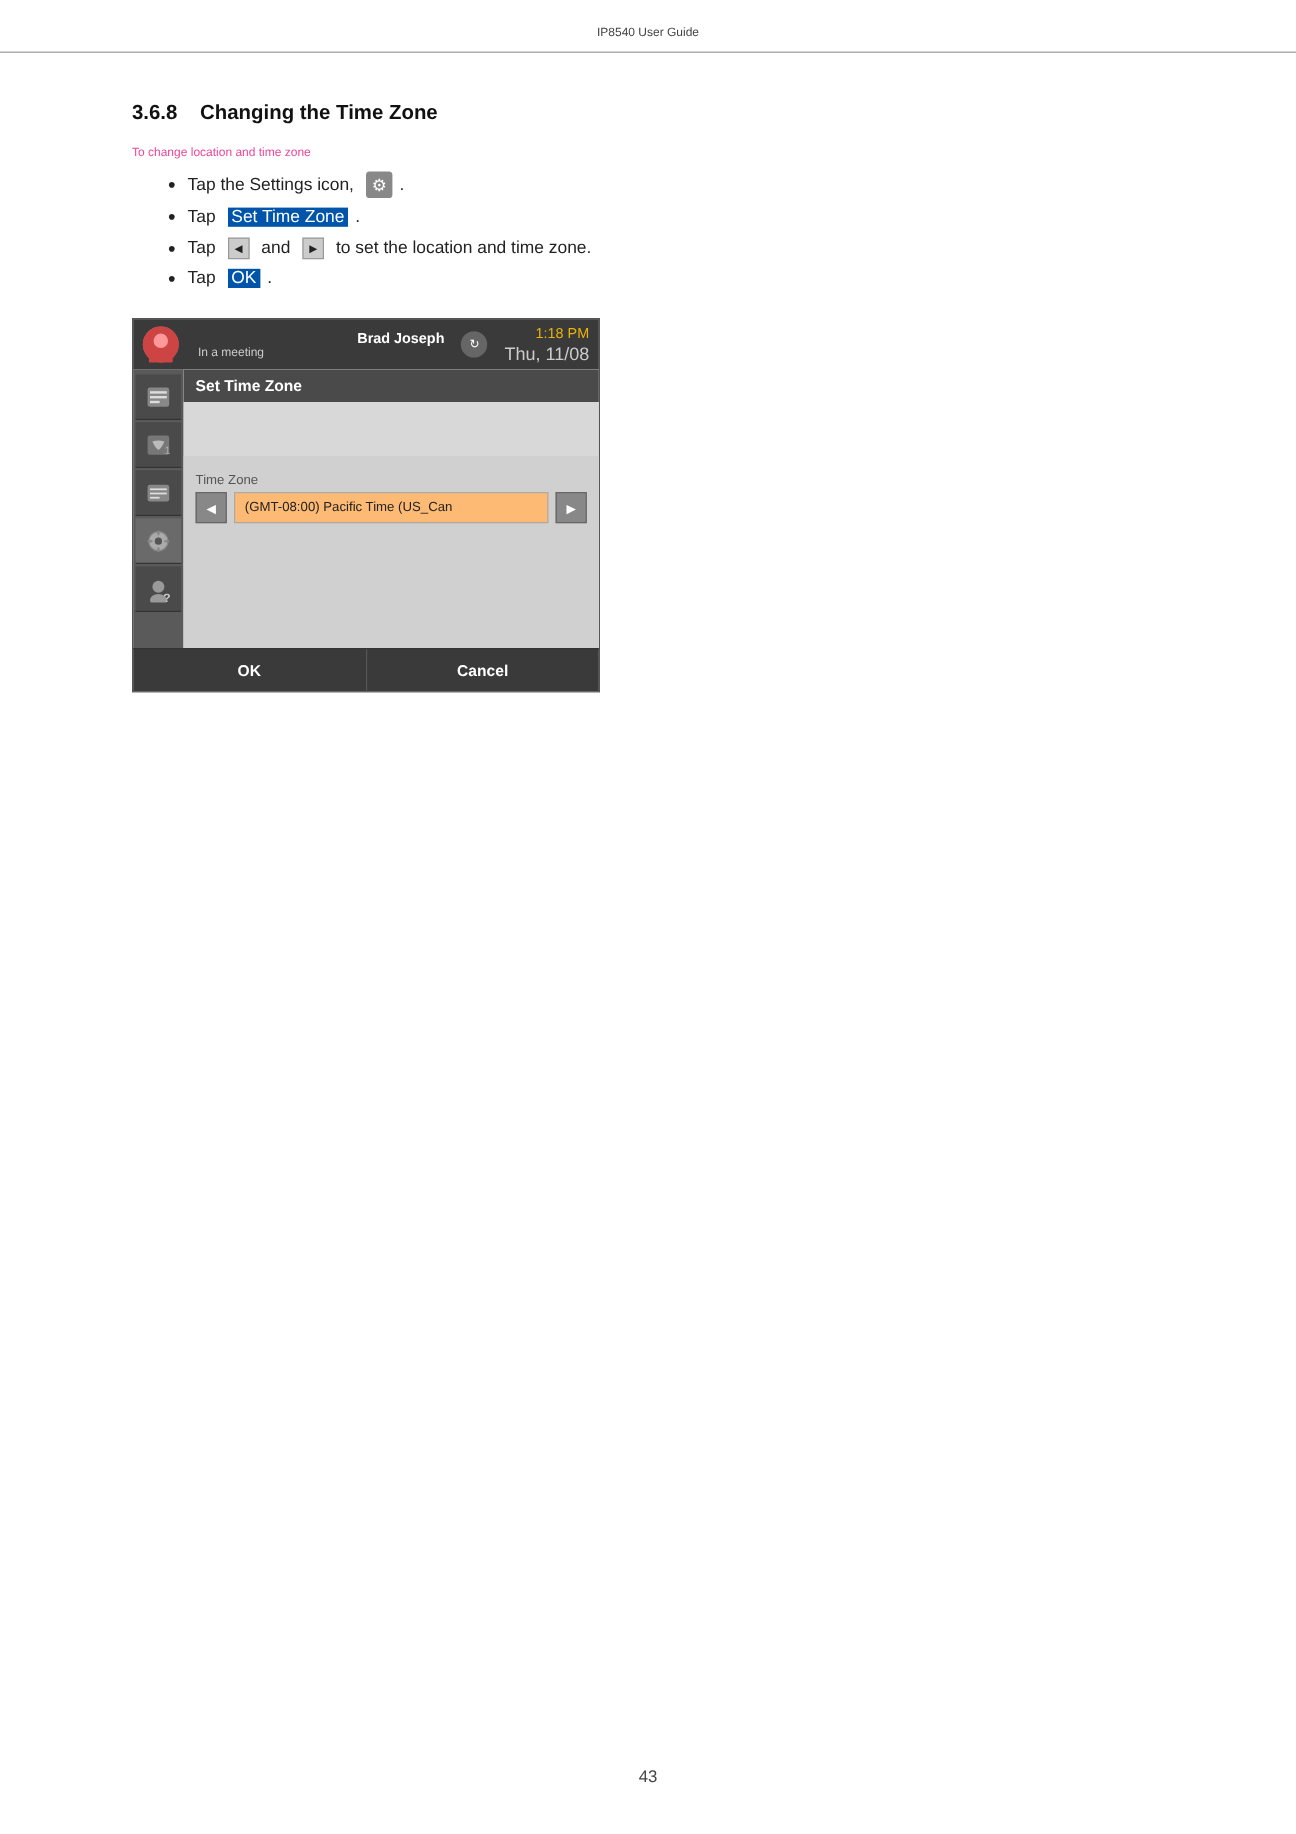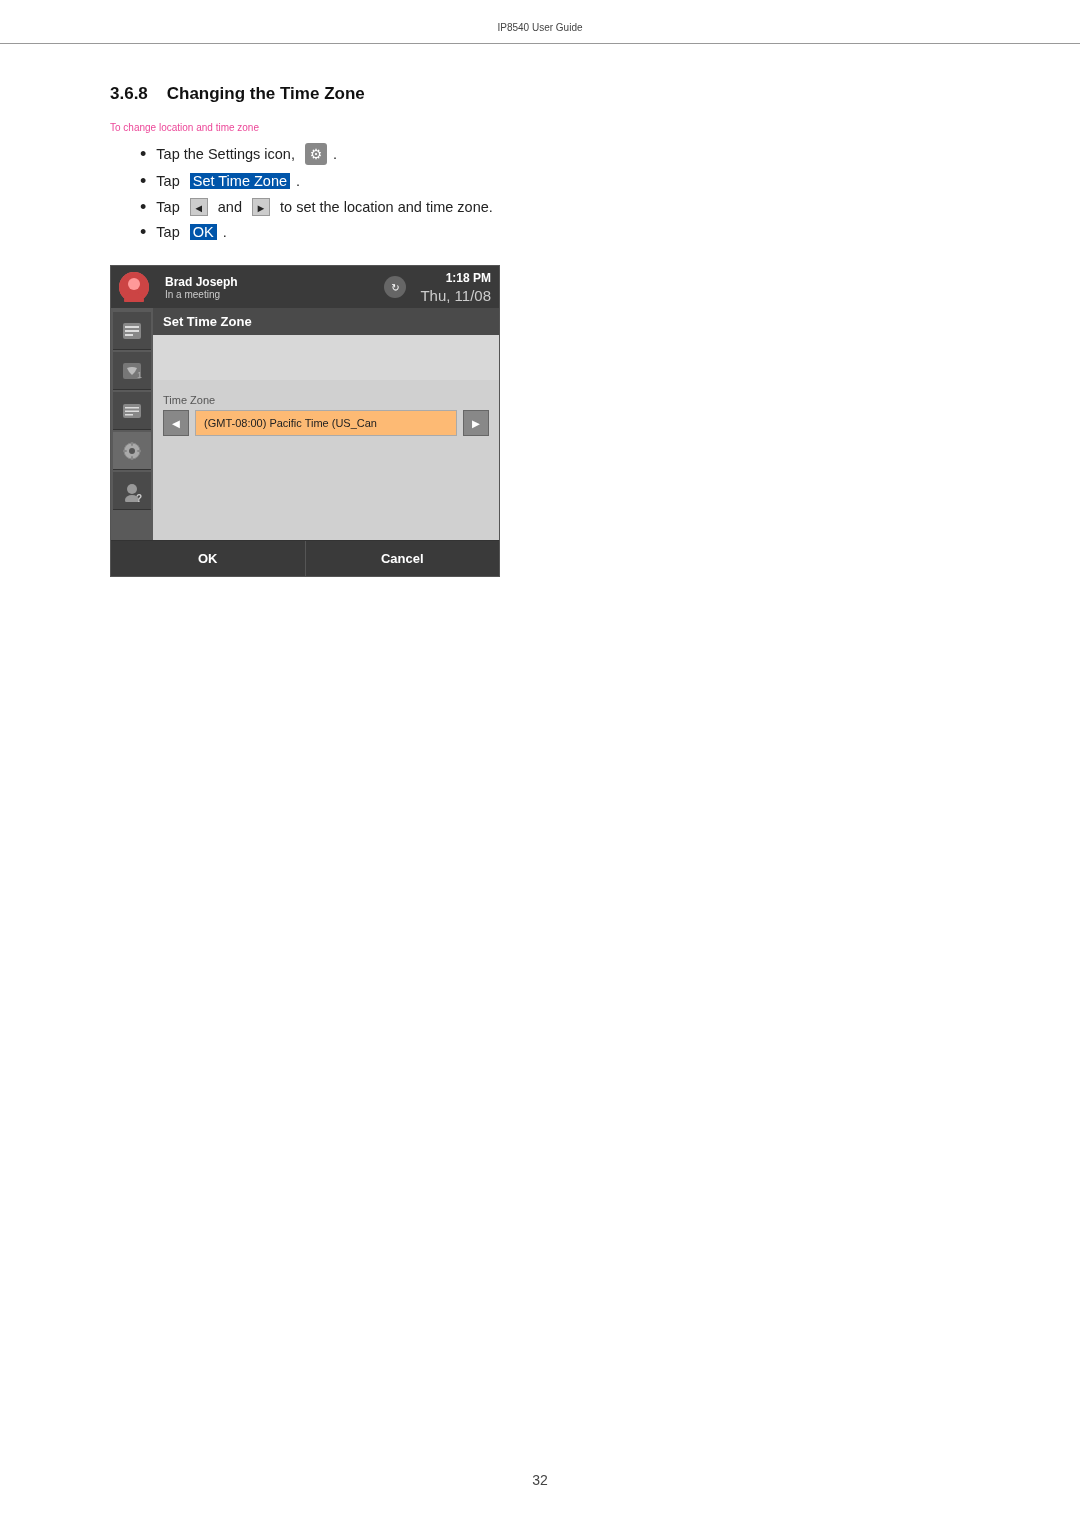--- a/index.html
+++ b/index.html
@@ -158,40 +158,41 @@
       display: flex;
       flex-direction: column;
       justify-content: center;
       padding: 4px 8px;
     }
 
     .phone-name {
       color: #ffffff;
       font-size: 12px;
       font-weight: bold;
+      text-align: right;
     }
 
     .phone-status {
       color: #cccccc;
       font-size: 10px;
     }
 
     .phone-topbar-right {
       display: flex;
       flex-direction: column;
       align-items: flex-end;
       justify-content: center;
       padding: 4px 8px;
       gap: 2px;
     }
 
     .phone-time {
-      color: #ffffff;
+      color: #eab308;
       font-size: 12px;
-      font-weight: bold;
+      font-weight: normal;
     }
 
     .phone-date {
       color: #cccccc;
       font-size: 15px;
     }
 
     .phone-icon-area {
       display: flex;
       align-items: center;
@@ -477,15 +478,15 @@
 
       <div class="phone-bottombar">
         <div class="phone-bottom-btn">OK</div>
         <div class="phone-bottom-btn">Cancel</div>
       </div>
 
     </div>
 
   </div>
 
-  <div class="page-number">32</div>
+  <div class="page-number">43</div>
 
 </div>
 
 </body></html>

